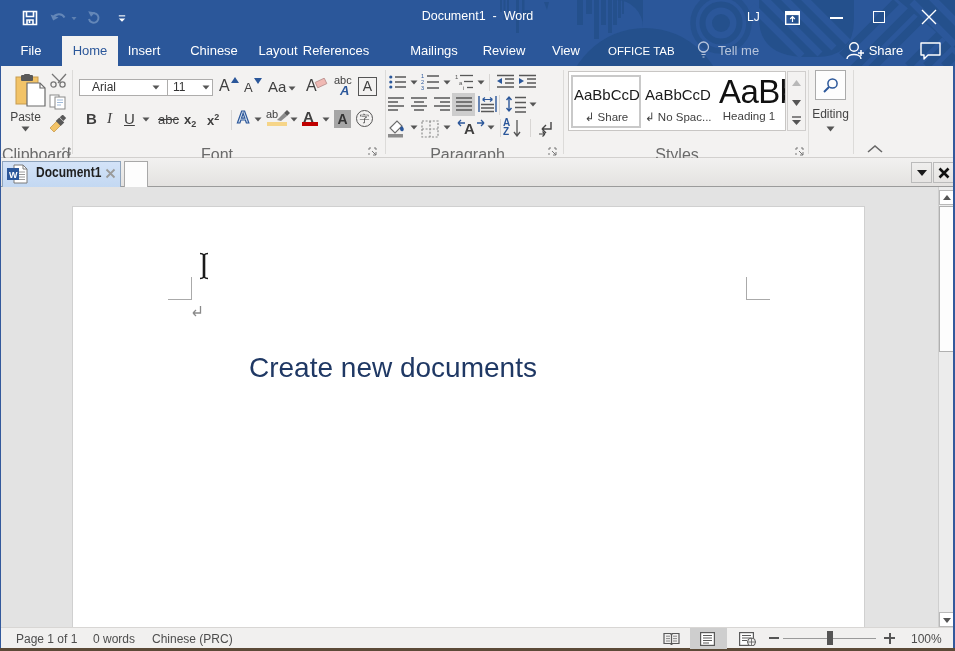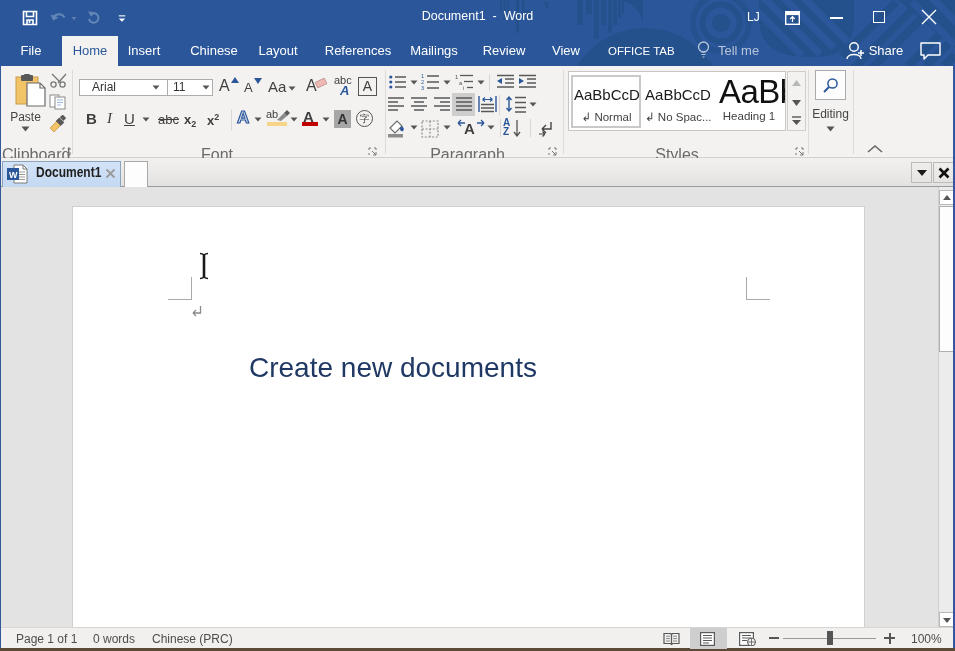--- a/index.html
+++ b/index.html
@@ -123,21 +123,21 @@
 <div class="abs" style="left:873px;top:11px;width:12px;height:12px;border:1.4px solid #fff;z-index:3"></div>
 <svg class="abs" style="left:921px;top:9px;z-index:3" width="16" height="16" viewBox="0 0 16 16">
   <path d="M1 1 L15 15 M15 1 L1 15" stroke="#fff" stroke-width="1.4"></path>
 </svg>
 
 <div class="tab" style="left:12px;width:38px;">File</div>
 <div class="tab" id="hometab" style="left:62px;width:56px;">Home</div>
 <div class="tab" style="left:120px;width:48px;">Insert</div>
 <div class="tab" style="left:186px;width:56px;">Chinese</div>
 <div class="tab" style="left:250px;width:56px;">Layout</div>
-<div class="tab" style="left:320px;width:76px;">References</div>
+<div class="tab" style="left:298px;width:76px;">References</div>
 <div class="tab" style="left:400px;width:68px;">Mailings</div>
 <div class="tab" style="left:478px;width:52px;">Review</div>
 <div class="tab" style="left:543px;width:46px;">View</div>
 <div class="tab" style="left:608px;width:62px;font-size:11.5px;white-space:nowrap;">OFFICE TAB</div>
 <div class="tab" style="left:718px;width:50px;color:#b6c4dc;text-align:left;">Tell me</div>
 <svg class="abs" style="left:697px;top:41px;z-index:3" width="13" height="19" viewBox="0 0 13 19">
   <circle cx="6.5" cy="6" r="5" stroke="#b6c4dc" stroke-width="1.3" fill="none"></circle>
   <path d="M4.5 11 h4 M4.5 13.5 h4 M5.5 16 h2" stroke="#b6c4dc" stroke-width="1.2" fill="none"></path>
 </svg>
 <div class="tab" style="left:868px;width:36px;">Share</div>
@@ -365,21 +365,21 @@
   </svg>
   <div class="glabel" style="left:385px;width:165px;">Paragraph</div>
   <svg class="launcher" style="left:548px" width="9" height="9" viewBox="0 0 9 9">
     <path d="M1 3 V1 H3 M6 1 H8 V3 M1 6 V8" stroke="#777" stroke-width="1" fill="none"></path>
     <path d="M4 4 L8 8 M8 8 V5 M8 8 H5" stroke="#777" stroke-width="1" fill="none"></path>
   </svg>
 
   <div style="position:absolute;left:568px;top:5px;width:218px;height:60px;background:#fff;border:1px solid #c8c6c4"></div>
   <div style="position:absolute;left:571px;top:9px;width:70px;height:53px;border:2.5px solid #c9c9c9"></div>
   <div style="position:absolute;left:574px;top:20px;width:65px;text-align:center;font-size:15px;color:#1a1a1a">AaBbCcD</div>
-  <div style="position:absolute;left:574px;top:44px;width:65px;text-align:center;font-size:11.5px;color:#3f3f3f">↲ Normal</div>
+  <div style="position:absolute;left:574px;top:44px;width:65px;text-align:center;font-size:11.5px;color:#3f3f3f">↲ Share</div>
   <div style="position:absolute;left:645px;top:20px;width:66px;text-align:center;font-size:15px;color:#1a1a1a">AaBbCcD</div>
   <div style="position:absolute;left:645px;top:44px;width:66px;text-align:center;font-size:11.5px;color:#3f3f3f;white-space:nowrap">↲ No Spac...</div>
   <div style="position:absolute;left:719px;top:7px;width:66px;font-size:33px;color:#111;overflow:hidden;white-space:nowrap;letter-spacing:-0.5px">AaBb</div>
   <div style="position:absolute;left:714px;top:44px;width:70px;text-align:center;font-size:11.5px;color:#3f3f3f">Heading 1</div>
 
   <div style="position:absolute;left:787px;top:5px;width:19px;height:60px;border:1px solid #d0cecd;background:#f3f2f1"></div>
   <svg style="position:absolute;left:792px;top:14px" width="9" height="6" viewBox="0 0 9 6">
       <path d="M4.5 0 L9 6 L0 6 Z" fill="#b8b8b8"></path>
     </svg>
   <svg style="position:absolute;left:792px;top:34px" width="9" height="6" viewBox="0 0 9 6">

